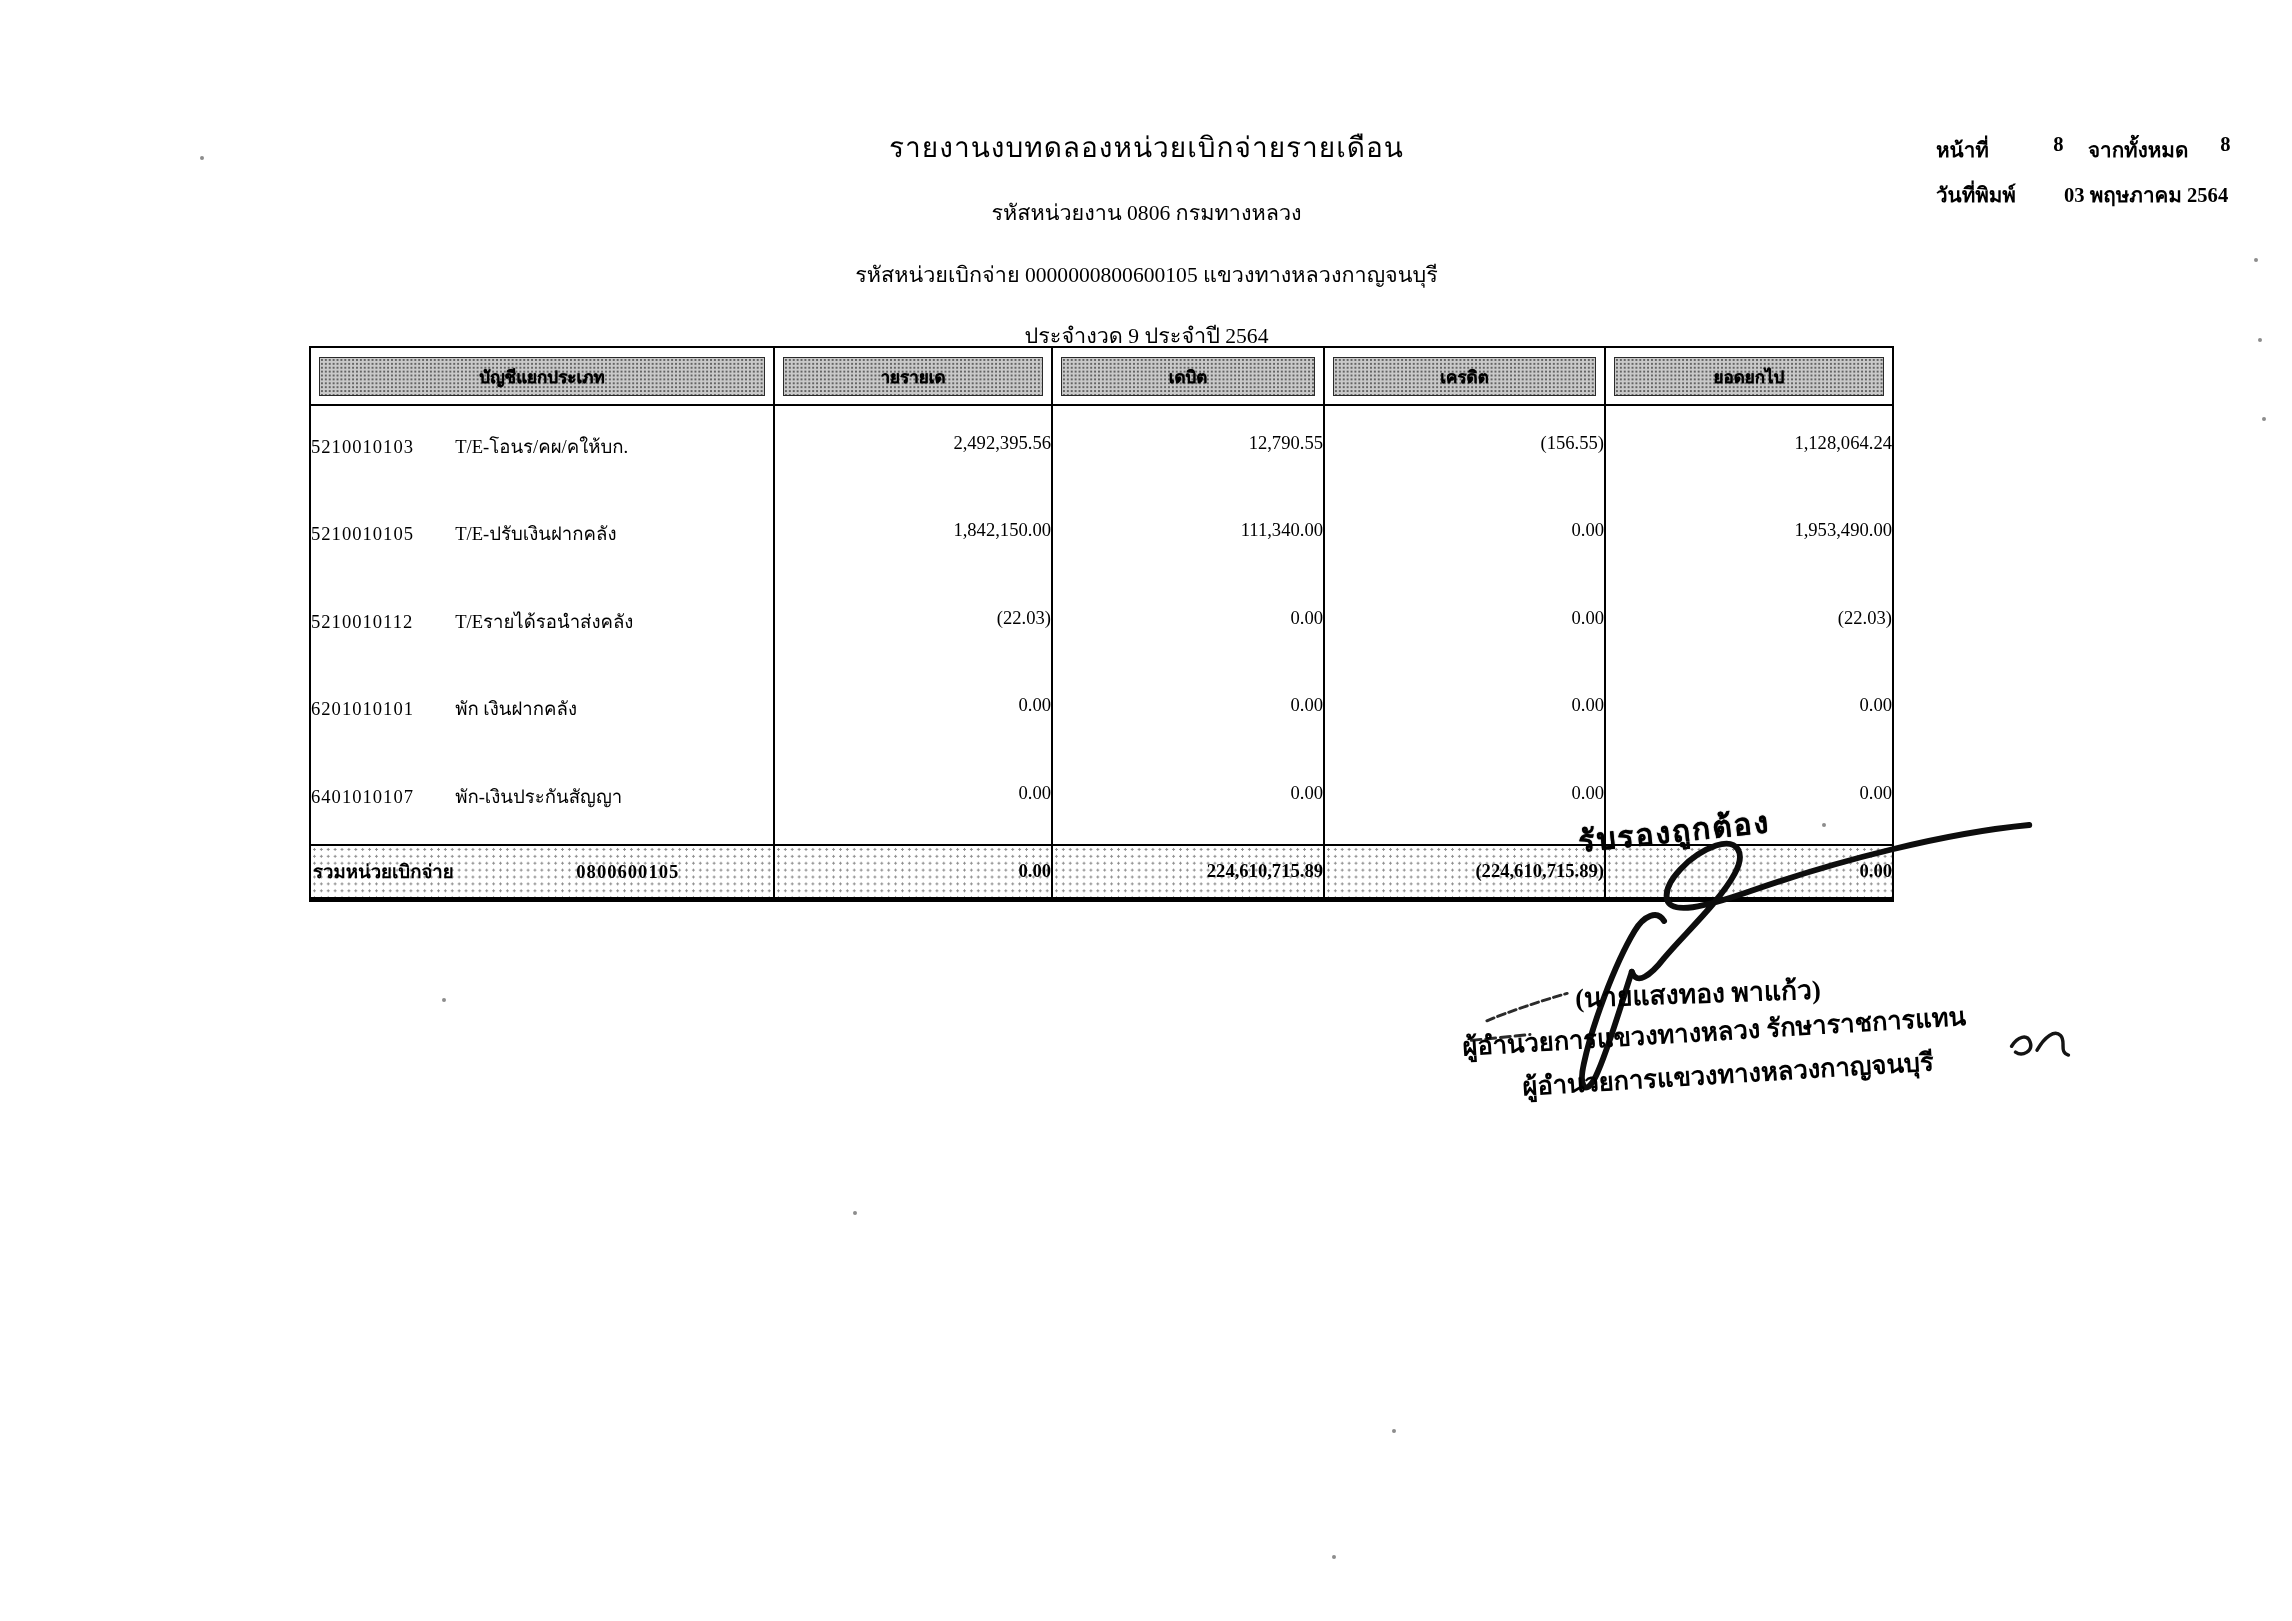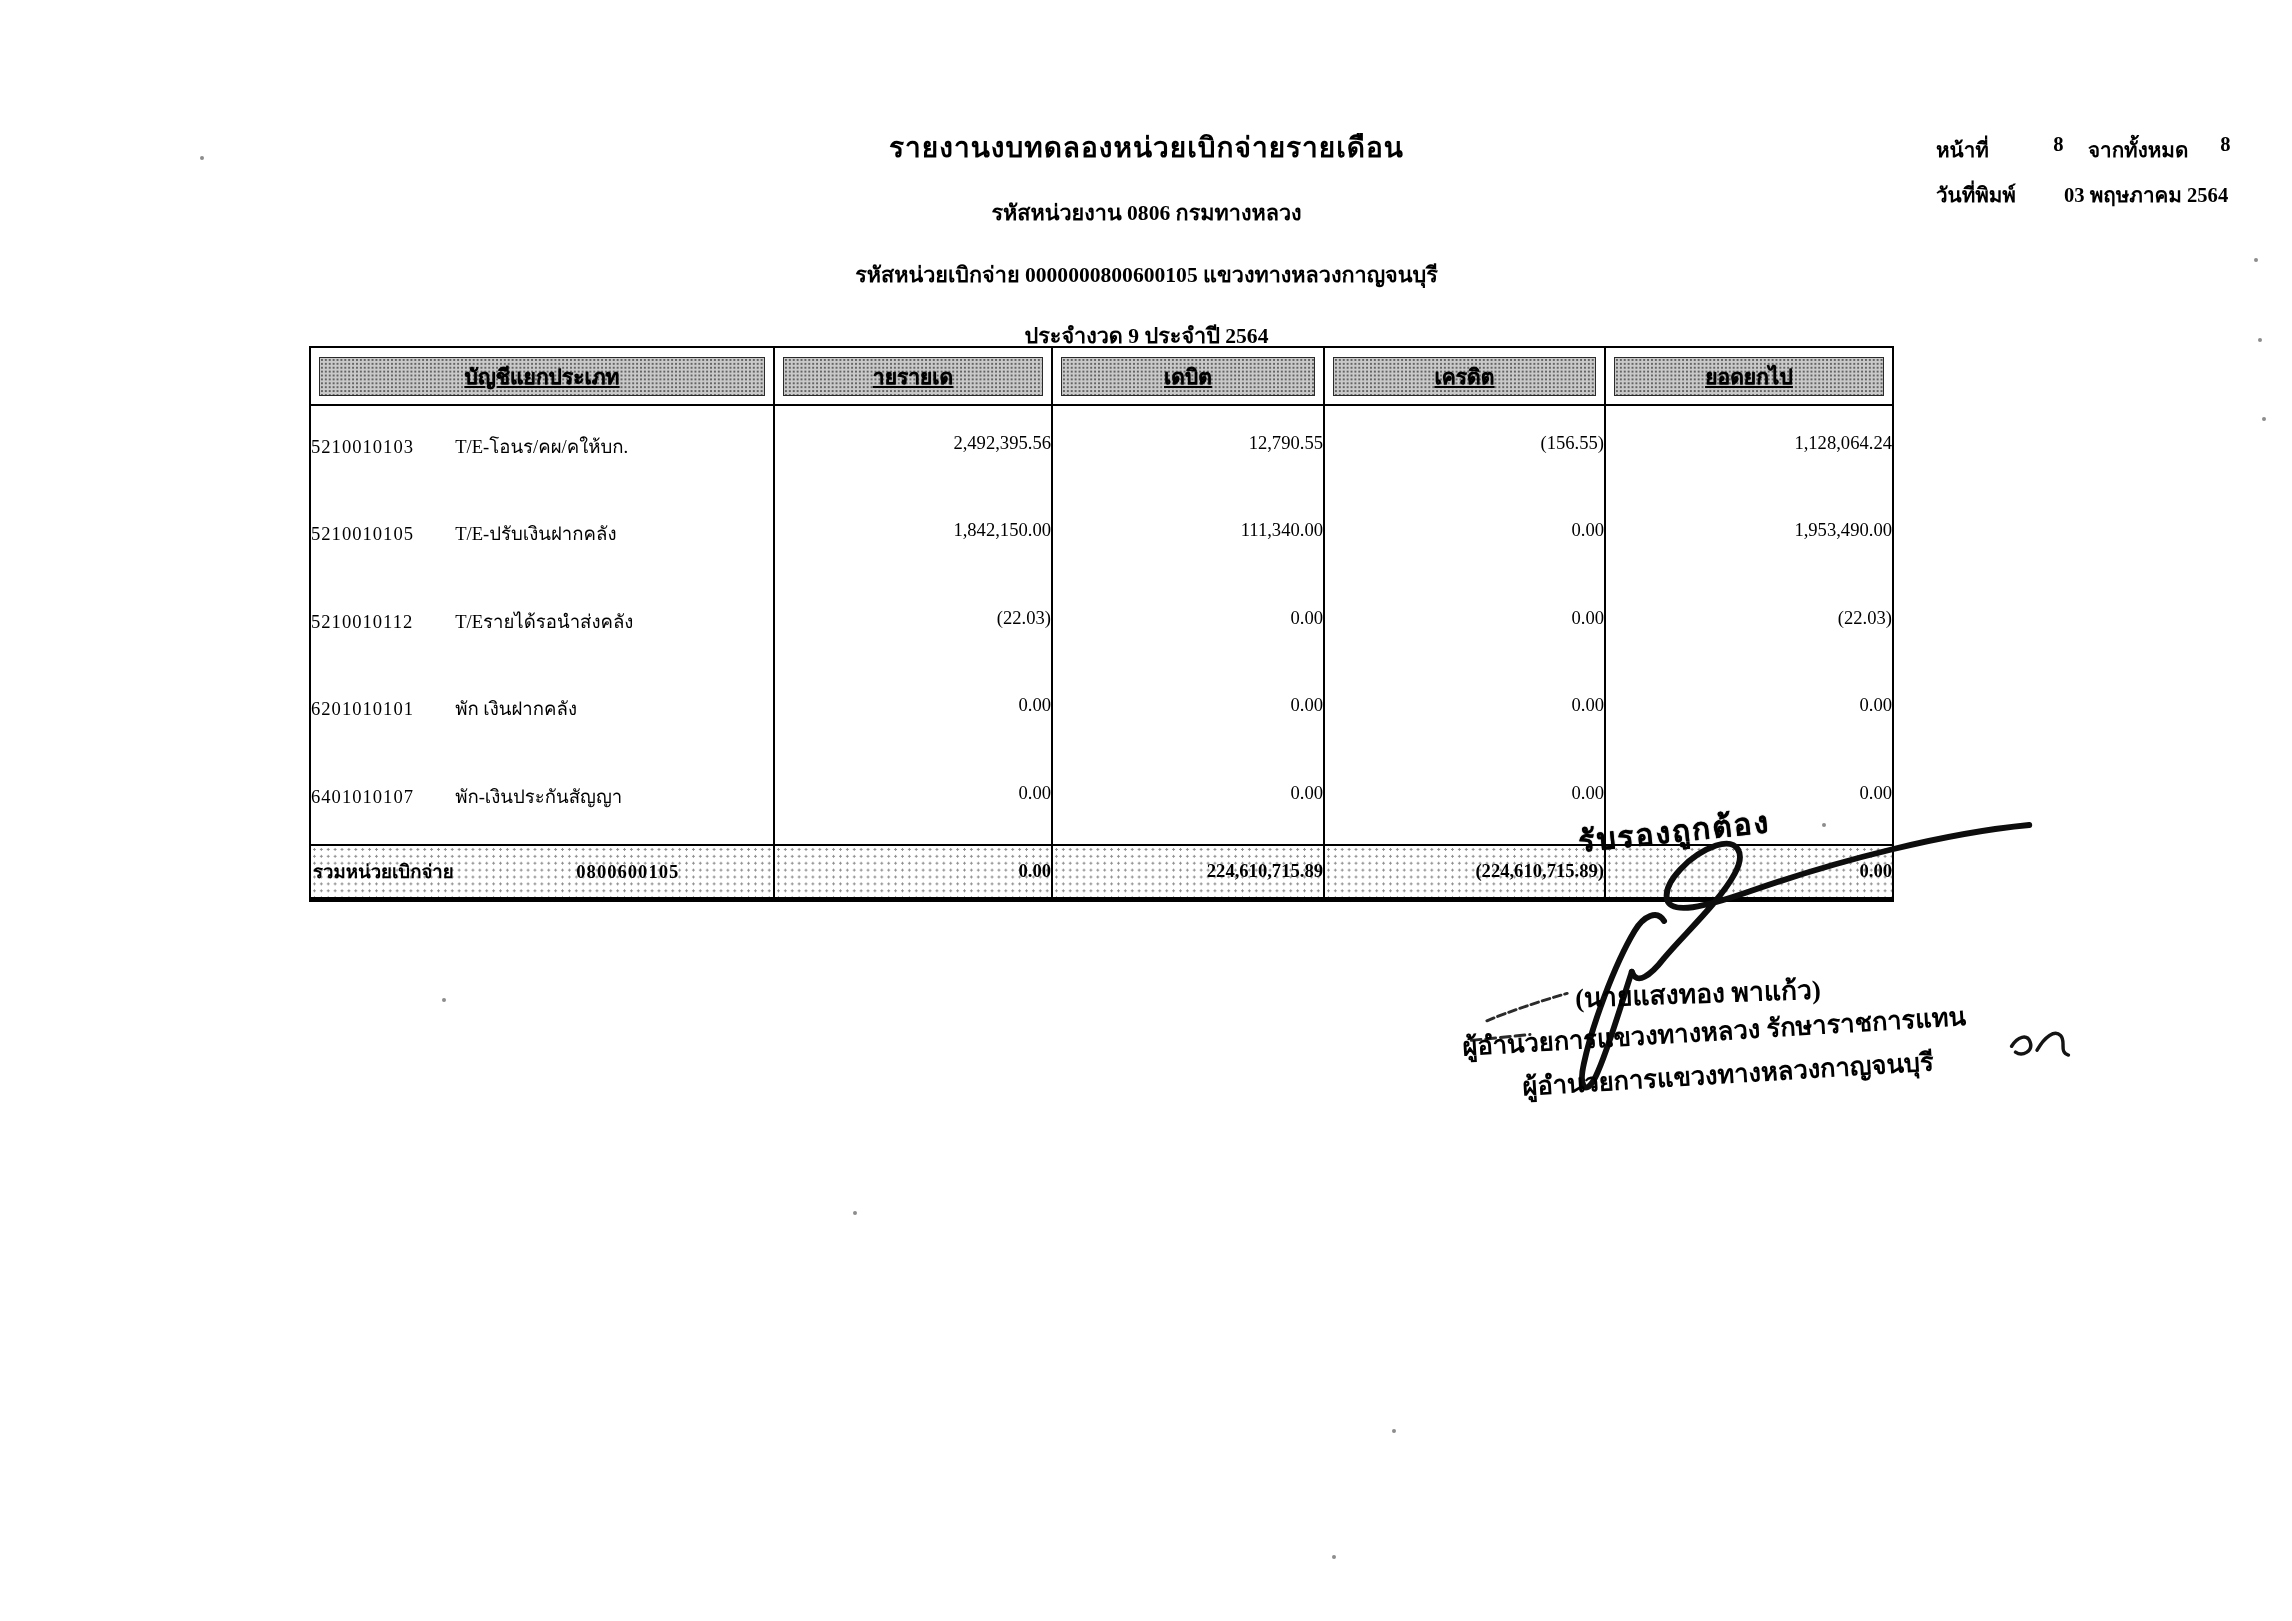--- a/index.html
+++ b/index.html
@@ -6,21 +6,21 @@
   .page {
     position:relative;
     width:2293px; height:1621px;
     background:#ffffff;
     font-family:"Liberation Serif","DejaVu Serif",serif;
     color:#000;
     overflow:hidden;
   }
 
   
-  .doc-header { position:absolute; left:0; top:125px; width:2293px; text-align:center; font-weight:700; }
+  .doc-header { position:absolute; left:0; top:125px; width:2293px; text-align:center; font-weight:400; }
   .doc-title   { font-size:28px; letter-spacing:1px; }
   .doc-sub     { font-size:21.6px; margin-top:25.5px; }
   .doc-sub2    { font-size:21.6px; margin-top:27.4px; }
   .doc-sub3    { font-size:21.6px; margin-top:26.5px; }
 
   .page-info { position:absolute; left:1936px; top:133px; font-size:20.6px; font-weight:700; }
   .page-info .row { display:flex; margin-bottom:11.8px; }
   .pi-label { width:93px; }
   .pi-label2 { width:93px; }
   .pi-val-a { width:59px; text-align:center; }
@@ -29,27 +29,26 @@
   .pi-date { margin-left:35px; }
 
   
   table.report { position:absolute; left:309px; top:346px; border-collapse:collapse; table-layout:fixed;
                  border:2.9px solid #000; }
   table.report td, table.report th { border-left:2px solid #000; border-right:2px solid #000; padding:0; }
   thead th { height:56px; border-bottom:2.9px solid #000; vertical-align:middle; }
   .hdr-box {
     margin:5.9px 7.8px; height:37px;
     display:flex; align-items:center; justify-content:center;
-    font-size:21px; font-weight:700;
+    font-size:17px; font-weight:700;
     background-color:#c9c9c9;
     background-image:radial-gradient(#636363 1px, rgba(0,0,0,0) 1.3px);
     background-size:3.9px 3.9px;
     border:1px solid #2a2a2a;
     text-shadow:0 0 1px #000;
-    text-decoration:underline;
   }
   tbody tr.data-row td { height:62px; vertical-align:top; padding-top:25.5px; font-size:18.6px; }
   td.cell-acct { padding-left:15.7px; }
   .acct-code { display:inline-block; width:114px; letter-spacing:1px; }
   .acct-name { display:inline-block; margin-left:25.5px; }
   td.num { text-align:right; padding-right:21.6px; font-variant-numeric:tabular-nums; }
   tr.total-row td {
     height:51px; vertical-align:middle; font-size:18.6px; font-weight:700;
     border-top:2px solid #000; border-bottom:5.9px solid #000;
     background-color:#ffffff;

